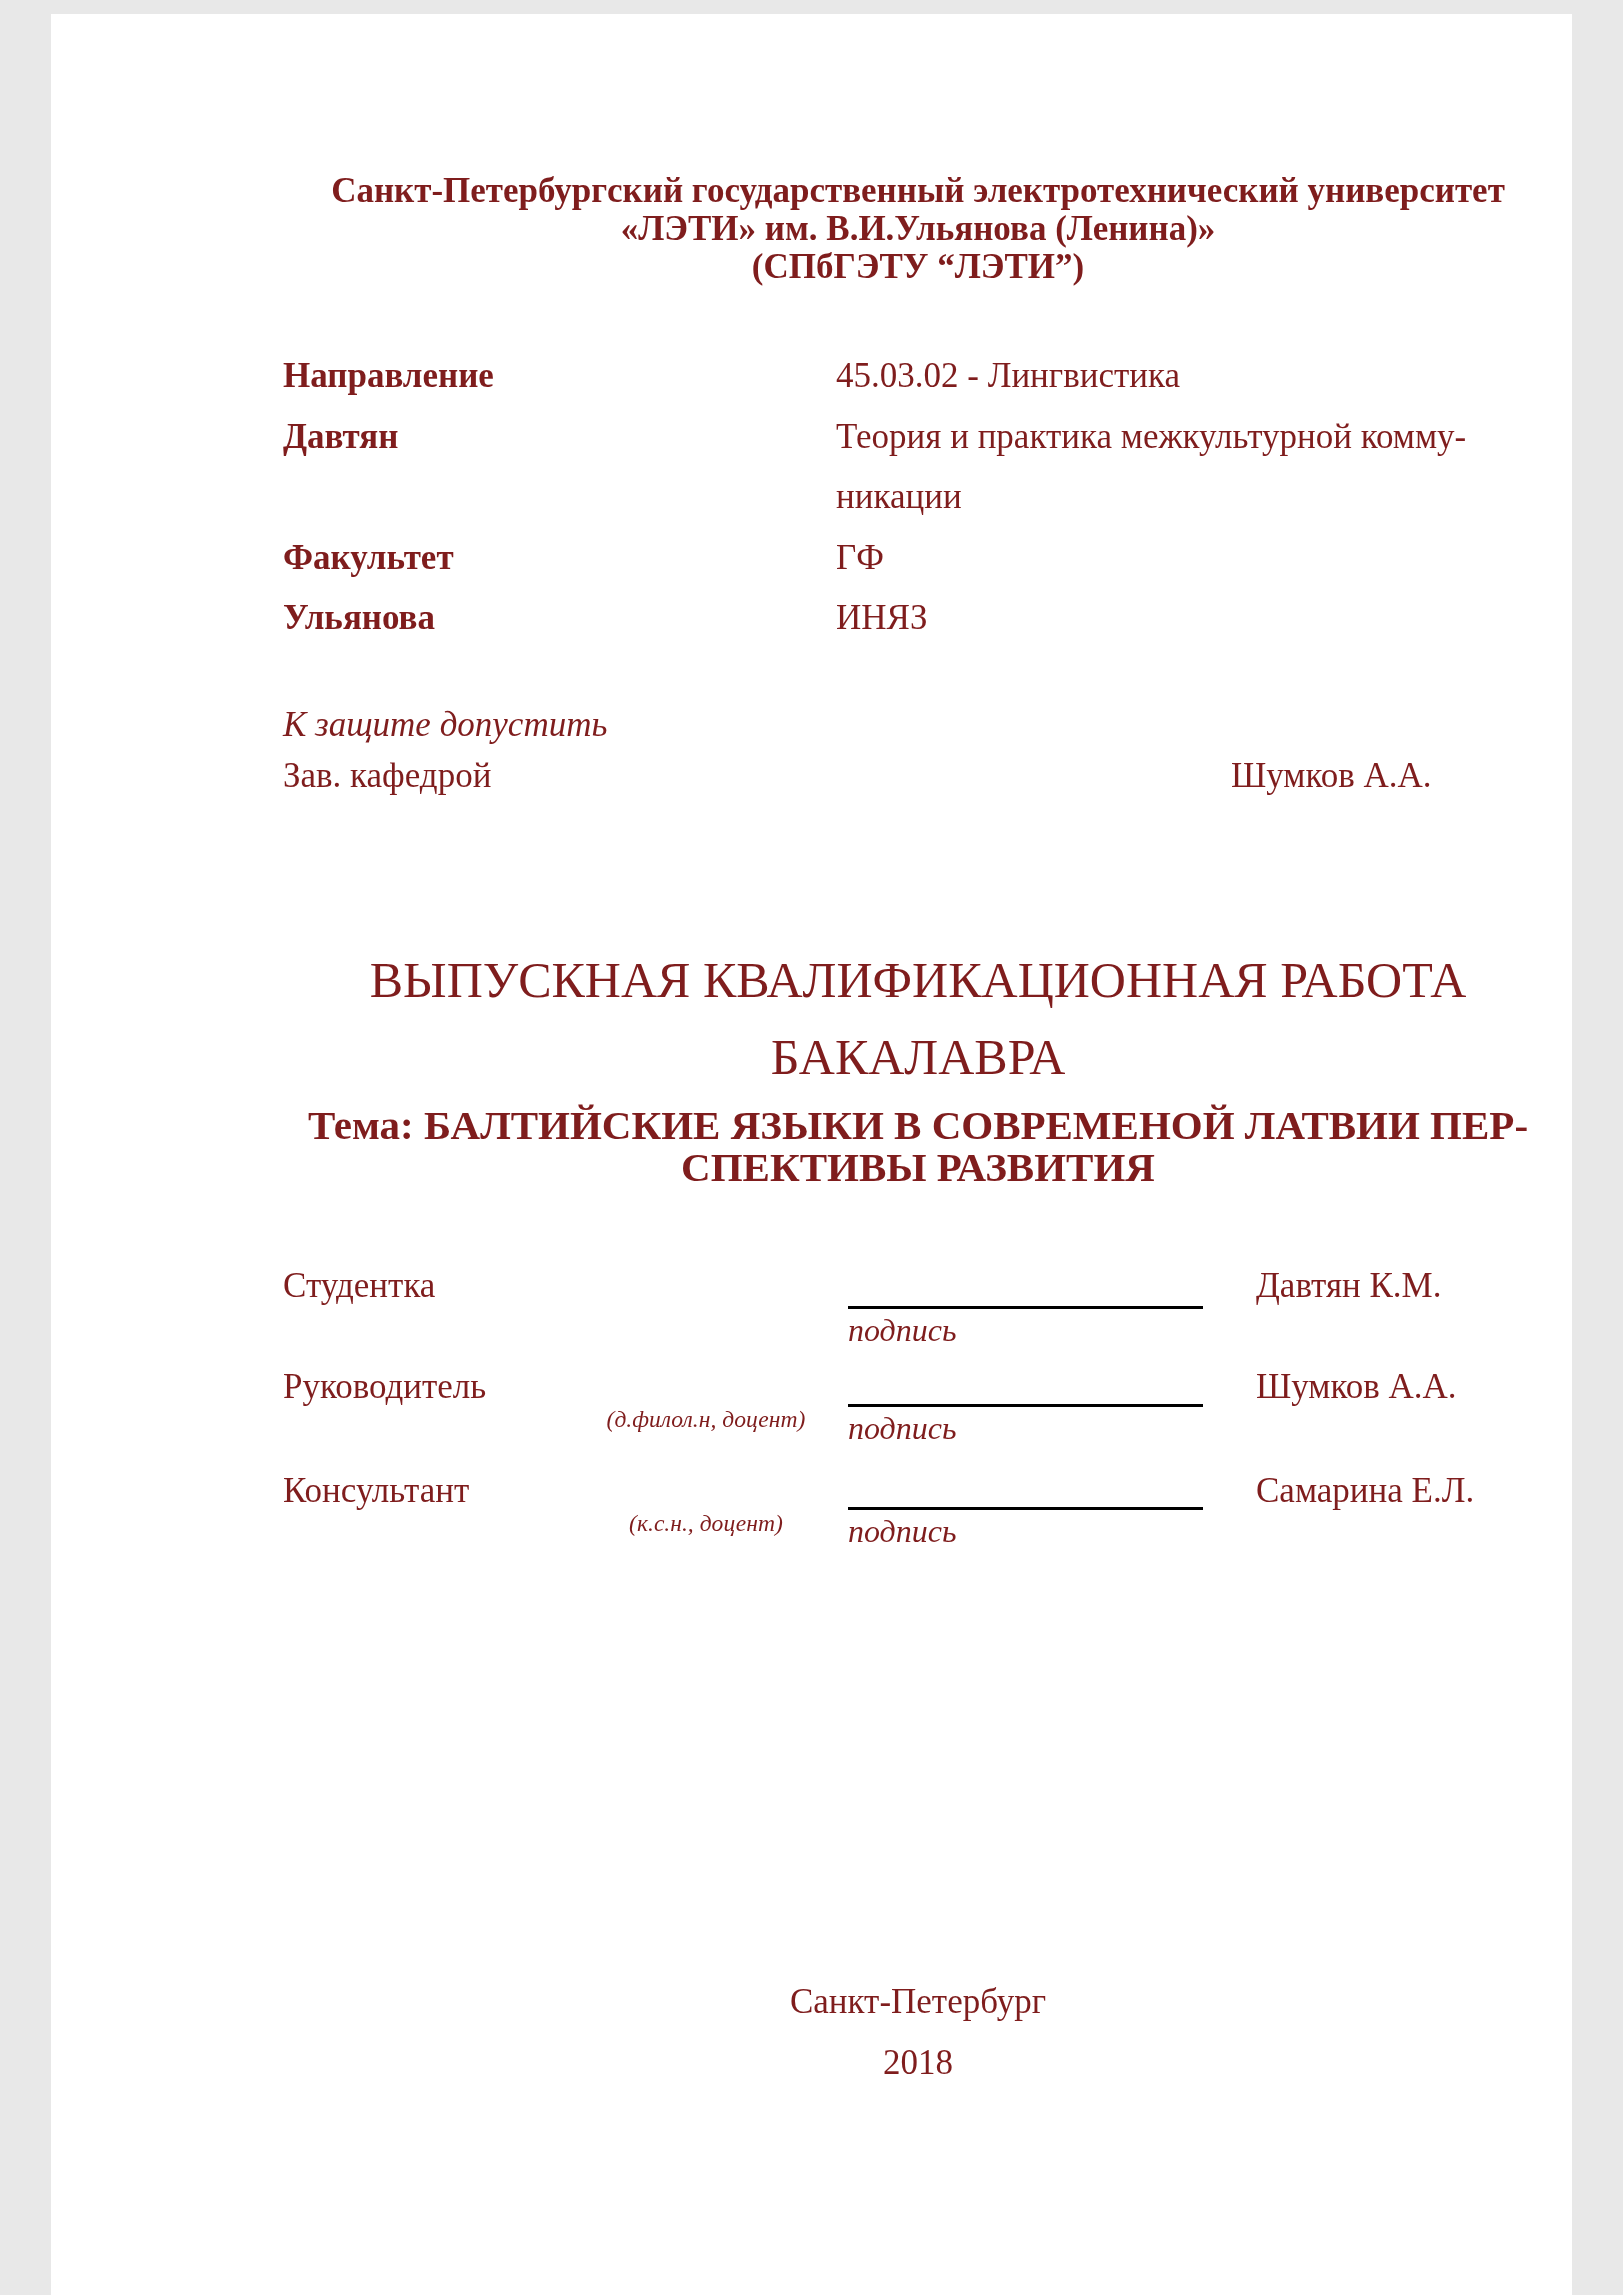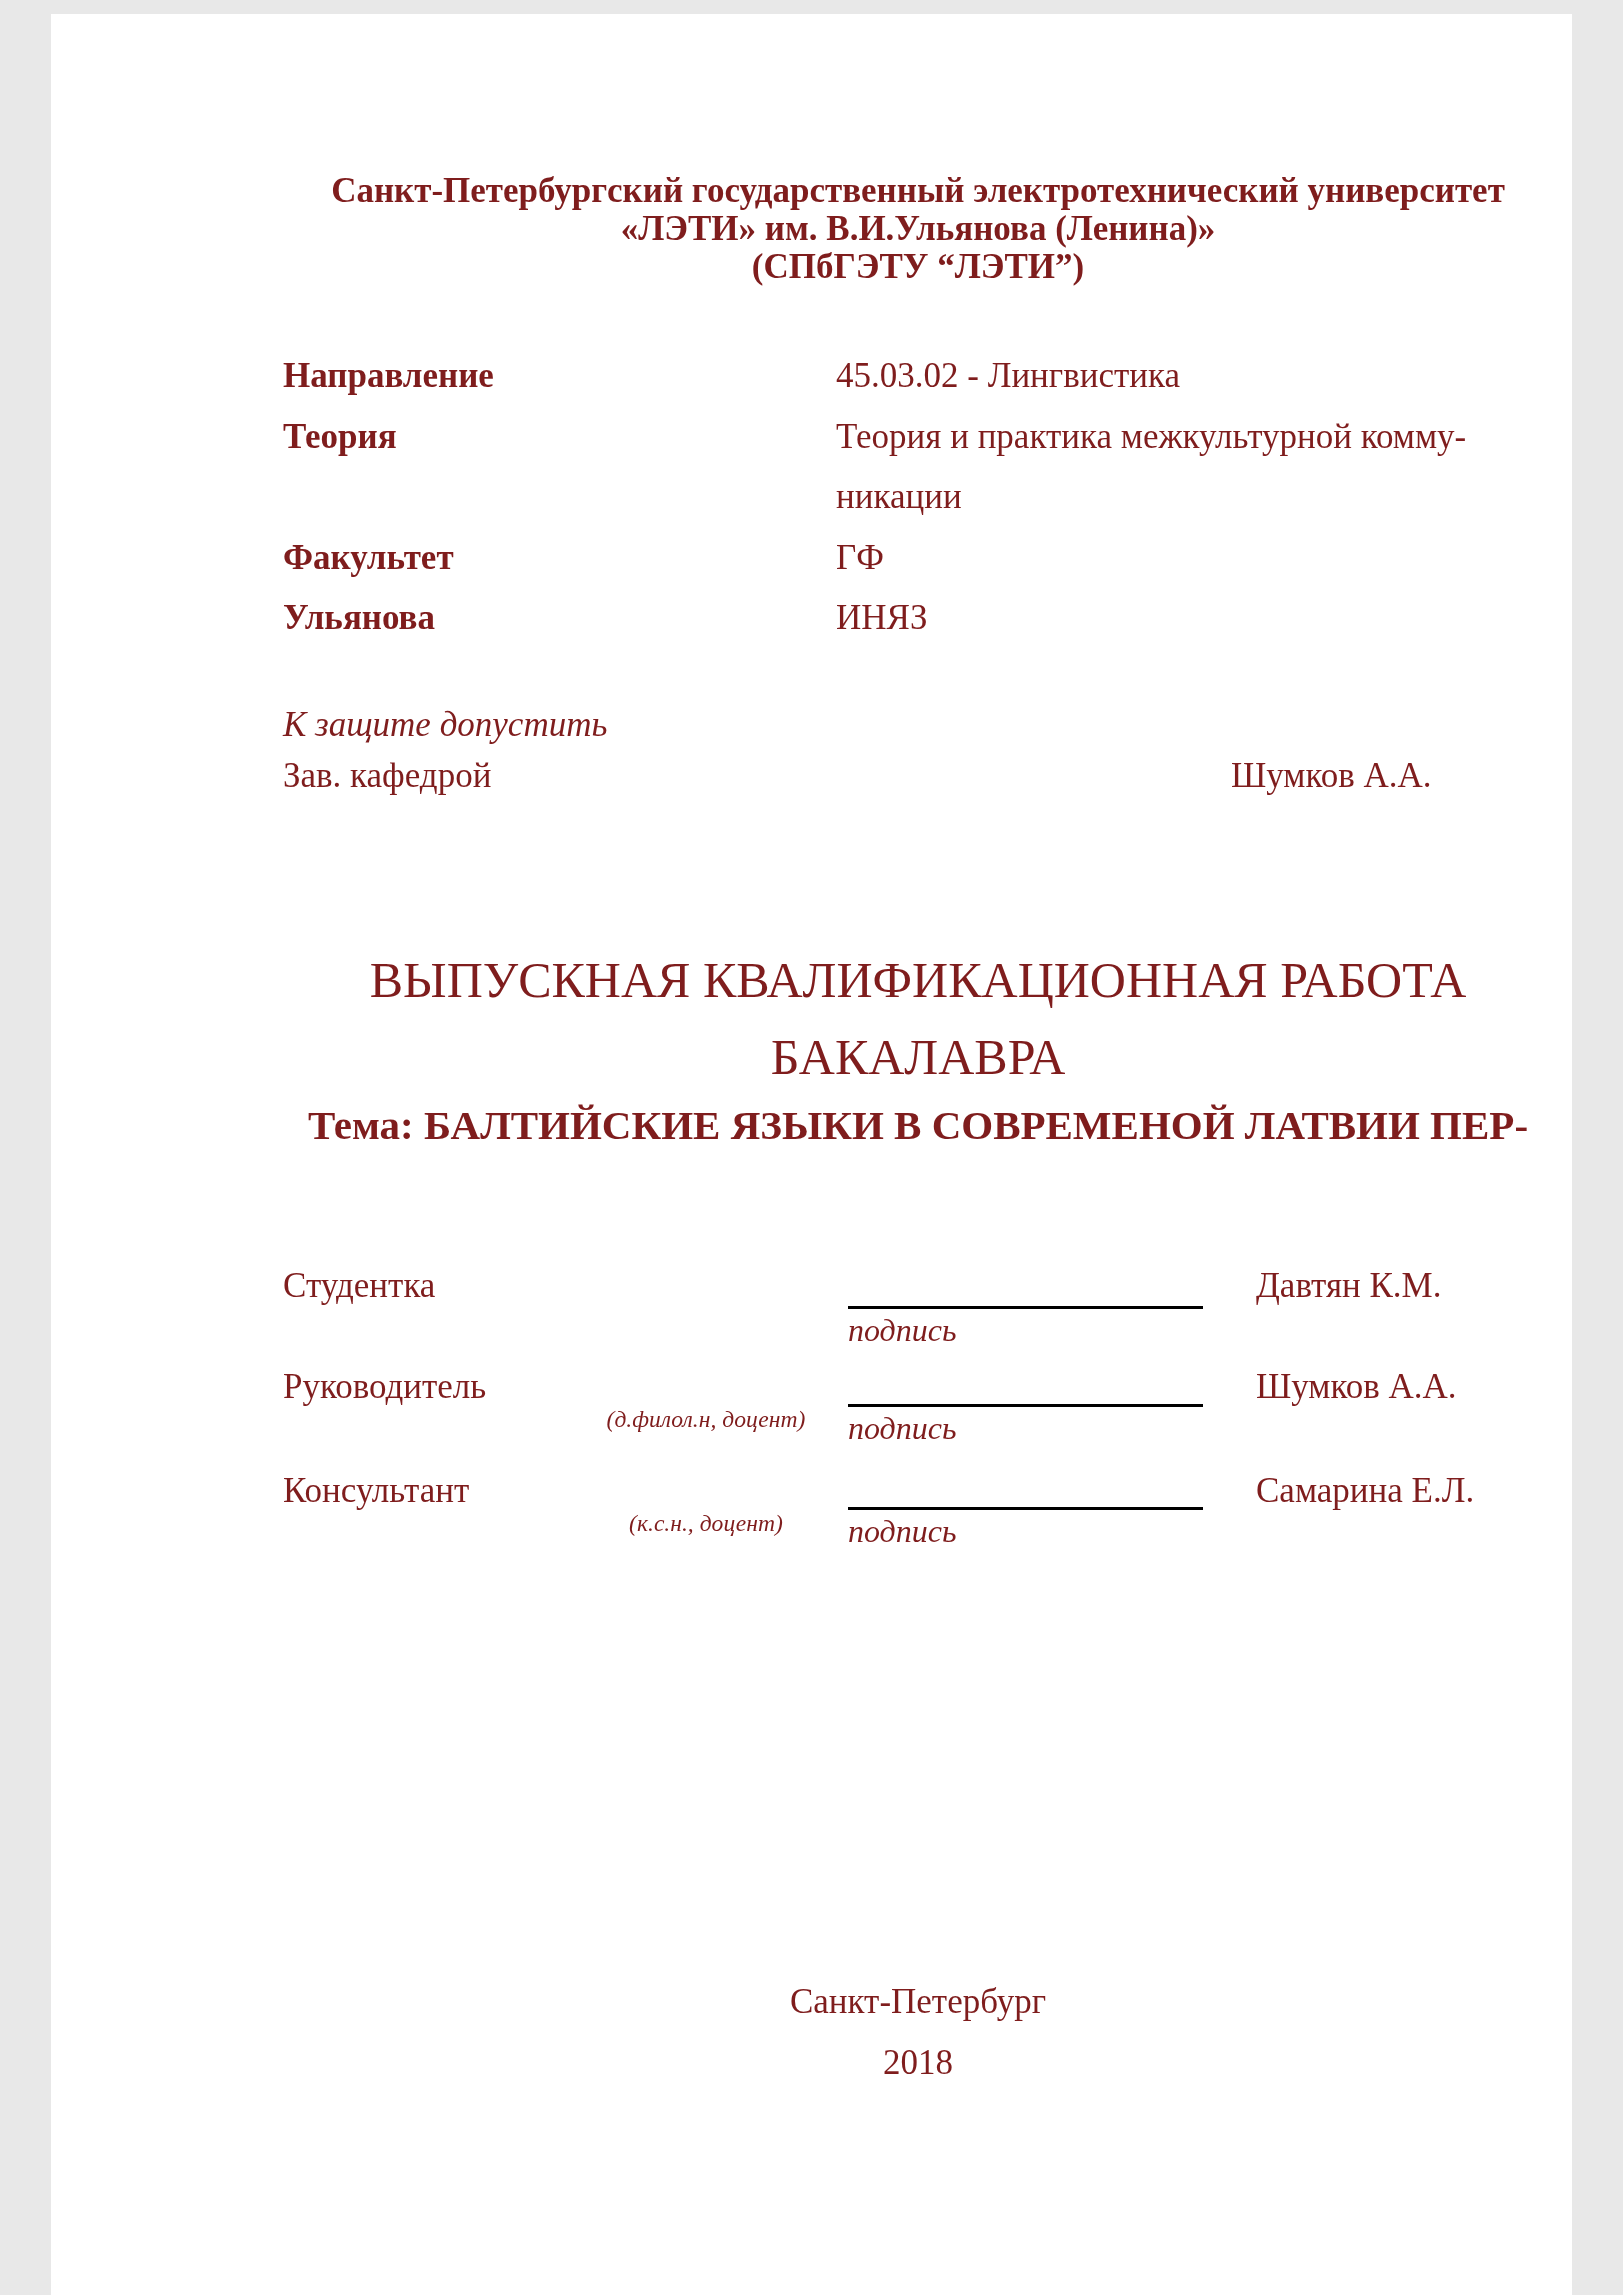--- a/index.html
+++ b/index.html
@@ -33,38 +33,39 @@
 
   <div class="abs center-block u-header">
     <div>Санкт-Петербургский государственный электротехнический университет</div>
     <div>«ЛЭТИ» им. В.И.Ульянова (Ленина)»</div>
     <div>(СПбГЭТУ “ЛЭТИ”)</div>
   </div>
 
   <div class="abs lbl" style="left:232px; top:342px;">Направление</div>
   <div class="abs val" style="left:785px; top:342px;">45.03.02 - Лингвистика</div>
 
-  <div class="abs lbl" style="left:232px; top:403px;">Теория</div>
+  <div class="abs lbl" style="left:232px; top:403px;">Давтян</div>
   <div class="abs val" style="left:785px; top:403px;">Теория и практика межкультурной комму-</div>
   <div class="abs val" style="left:785px; top:463px;">никации</div>
 
   <div class="abs lbl" style="left:232px; top:524px;">Факультет</div>
   <div class="abs val" style="left:785px; top:524px;">ГФ</div>
 
   <div class="abs lbl" style="left:232px; top:584px;">Ульянова</div>
   <div class="abs val" style="left:785px; top:584px;">ИНЯЗ</div>
 
   <div class="abs italic45" style="left:232px; top:691px;">К защите допустить</div>
   <div class="abs plain45" style="left:232px; top:742px;">Зав. кафедрой</div>
   <div class="abs plain45" style="left:1180px; top:742px;">Шумков А.А.</div>
 
   <div class="abs center-block big-title" style="top:937px;">ВЫПУСКНАЯ КВАЛИФИКАЦИОННАЯ РАБОТА</div>
   <div class="abs center-block big-title" style="top:1014px;">БАКАЛАВРА</div>
   <div class="abs center-block theme-title">
     <div>Тема: БАЛТИЙСКИЕ ЯЗЫКИ В СОВРЕМЕНОЙ ЛАТВИИ ПЕР-</div>
+    <div>СПЕКТИВЫ РАЗВИТИЯ</div>
   </div>
 
   <div class="abs plain45" style="left:232px; top:1252px;">Студентка</div>
   <div class="abs sig-line" style="left:797px; top:1292px; width:355px;"></div>
   <div class="abs sig-caption" style="left:797px; top:1298px; width:355px;">подпись</div>
   <div class="abs plain45" style="left:1205px; top:1252px;">Давтян К.М.</div>
 
   <div class="abs plain45" style="left:232px; top:1353px;">Руководитель</div>
   <div class="abs cred" style="left:510px; top:1392px; width:290px;">(д.филол.н, доцент)</div>
   <div class="abs sig-line" style="left:797px; top:1390px; width:355px;"></div>

